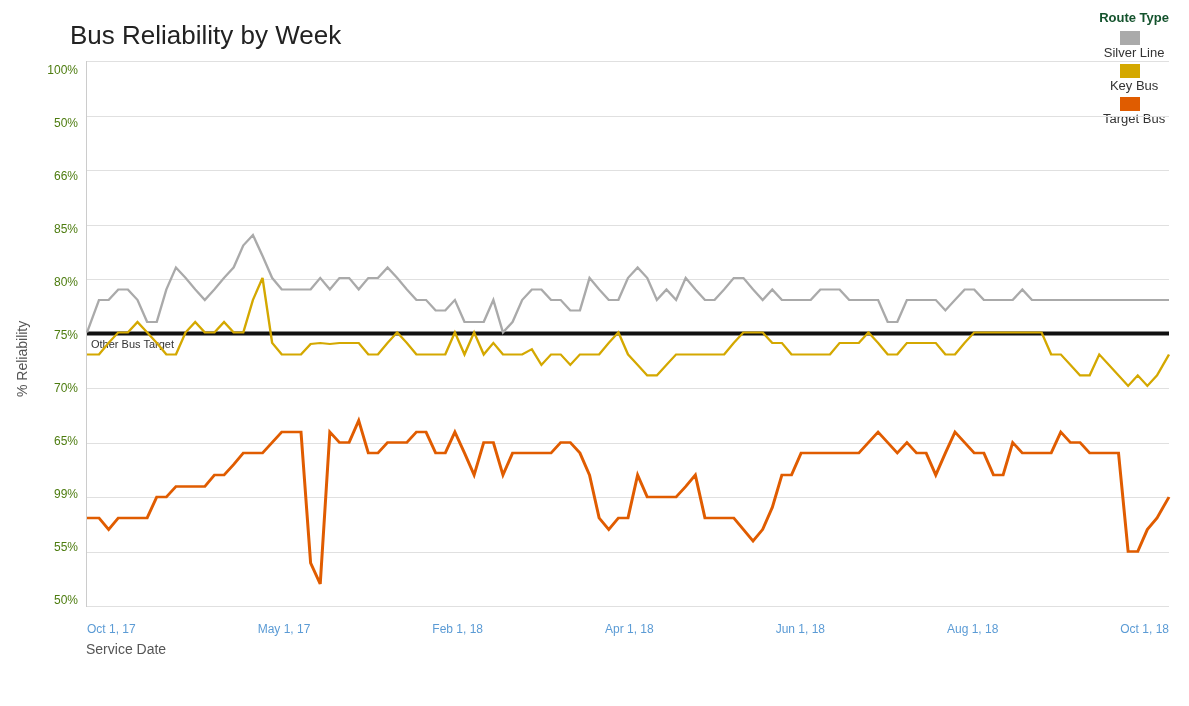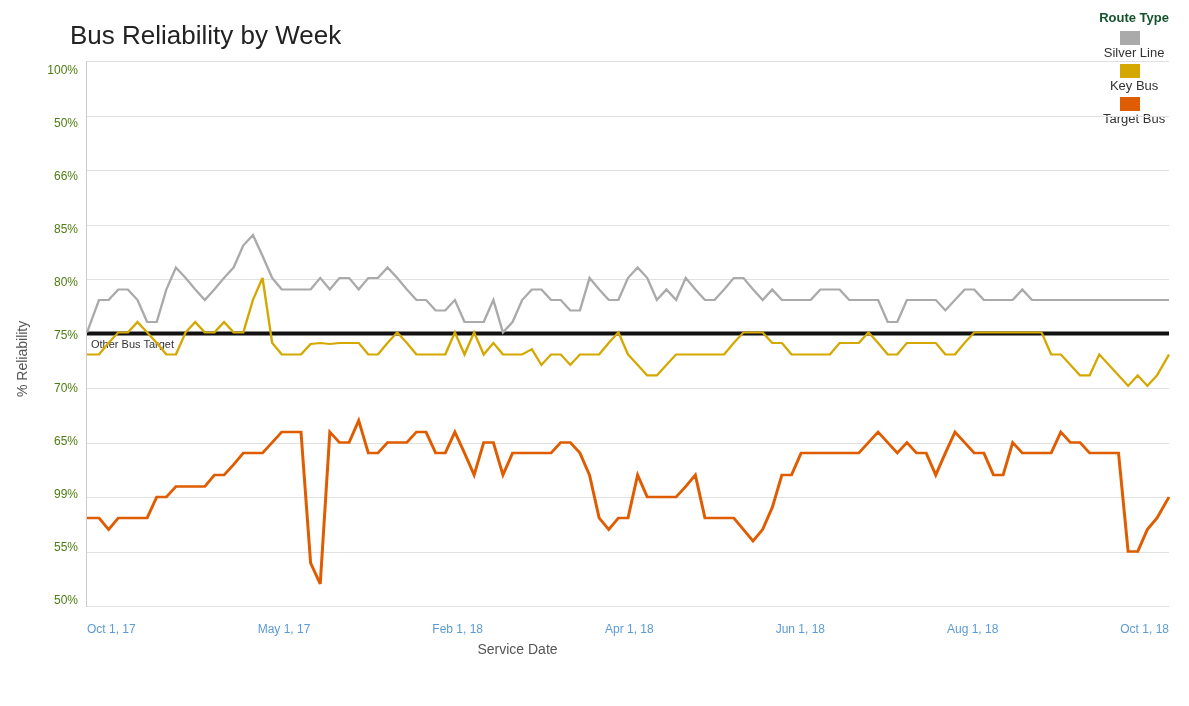--- a/index.html
+++ b/index.html
@@ -98,21 +98,21 @@
     .x-axis-label {
       text-align: center;
       font-size: 14px;
       color: #555;
       margin-top: 4px;
     }
     .x-label-row {
       display: flex;
       margin-left: 48px;
       padding-right: 220px;
-      justify-content: center;
+      justify-content: flex-start;
     }
     svg.chart-svg {
       position: absolute;
       top: 0; left: 0;
       width: 100%;
       height: 100%;
       overflow: visible;
     }
     .legend {
       position: absolute;

